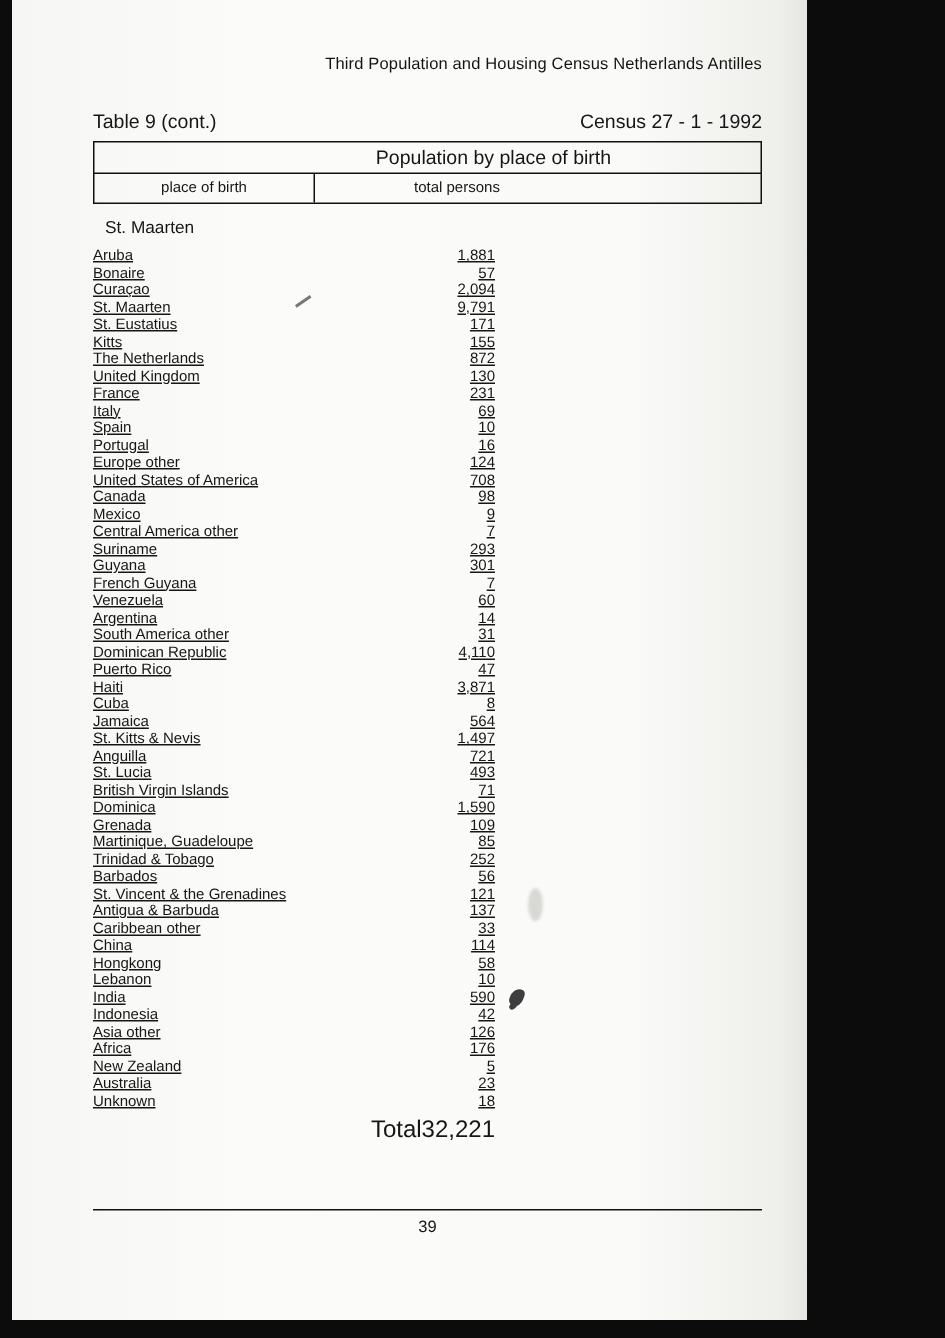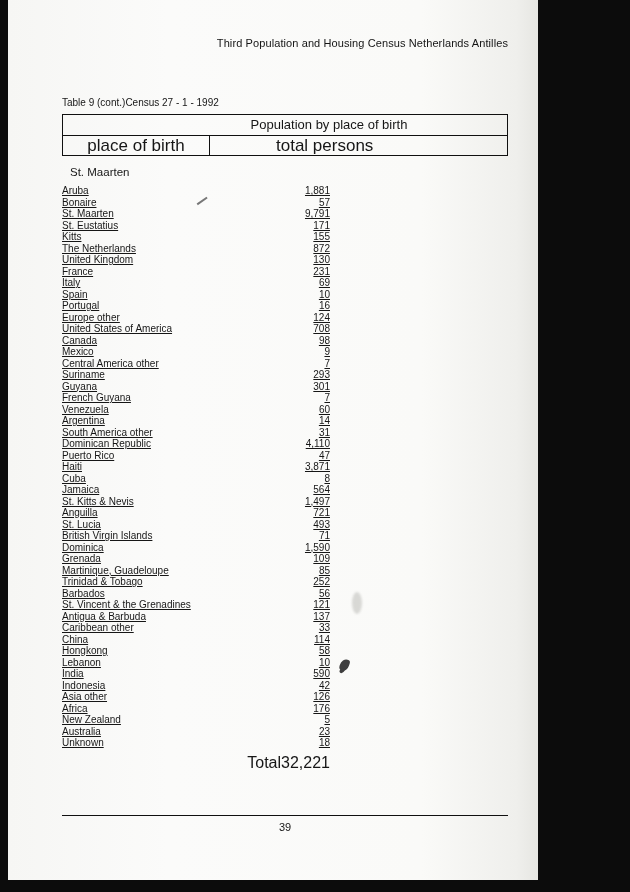--- a/index.html
+++ b/index.html
@@ -27,40 +27,41 @@
     margin-right: 30px;
   }
   .doc-header {
     padding-top: 37px;
     text-align: right;
     font-size: 11px;
     letter-spacing: 0.1px;
     color: #141414;
   }
   .meta-row {
-    margin-top: 48px;
+    margin-top: 24px;
     display: flex;
-    font-size: 10px;
+    justify-content: space-between;
+    font-size: 13px;
   }
   .title-box {
     margin-top: 6px;
     border: 1.5px solid #101010;
     height: 20px;
     line-height: 20px;
     font-size: 13px;
     text-align: center;
     padding-left: 88px;
   }
   .head-row {
     display: flex;
     border: 1.5px solid #101010;
     border-top: none;
     height: 19px;
     line-height: 19px;
-    font-size: 17px;
+    font-size: 10px;
   }
   .th-place {
     width: 146px;
     border-right: 1.5px solid #101010;
     text-align: center;
   }
   .th-total {
     flex: 1;
     padding-left: 66px;
   }
@@ -161,20 +162,24 @@
     <div class="tbody" id="rows">
         <div class="trow">
           <span class="tcell-place">Aruba</span>
           <span class="tcell-total">1,881</span>
         </div>
         <div class="trow">
           <span class="tcell-place">Bonaire</span>
           <span class="tcell-total">57</span>
         </div>
         <div class="trow">
+          <span class="tcell-place">Curaçao</span>
+          <span class="tcell-total">2,094</span>
+        </div>
+        <div class="trow">
           <span class="tcell-place">St. Maarten</span>
           <span class="tcell-total">9,791</span>
         </div>
         <div class="trow">
           <span class="tcell-place">St. Eustatius</span>
           <span class="tcell-total">171</span>
         </div>
         <div class="trow">
           <span class="tcell-place">Kitts</span>
           <span class="tcell-total">155</span>

